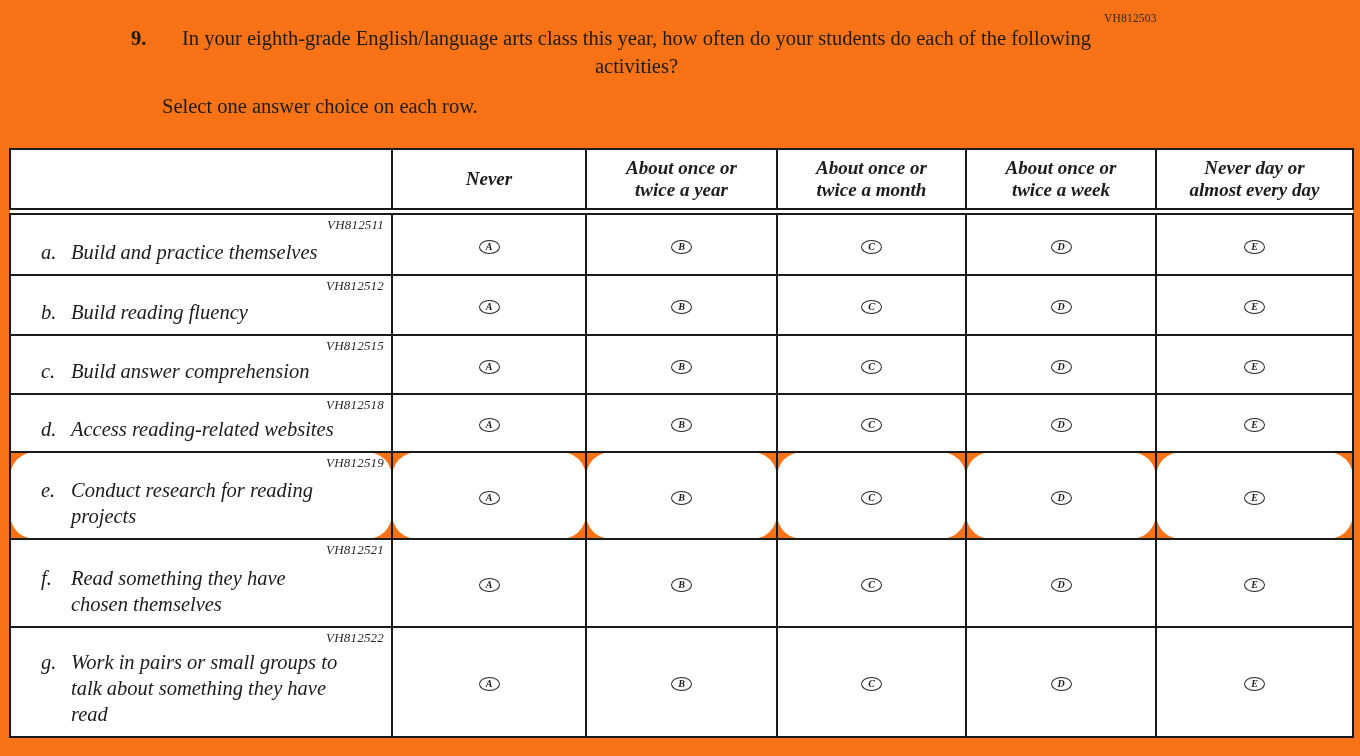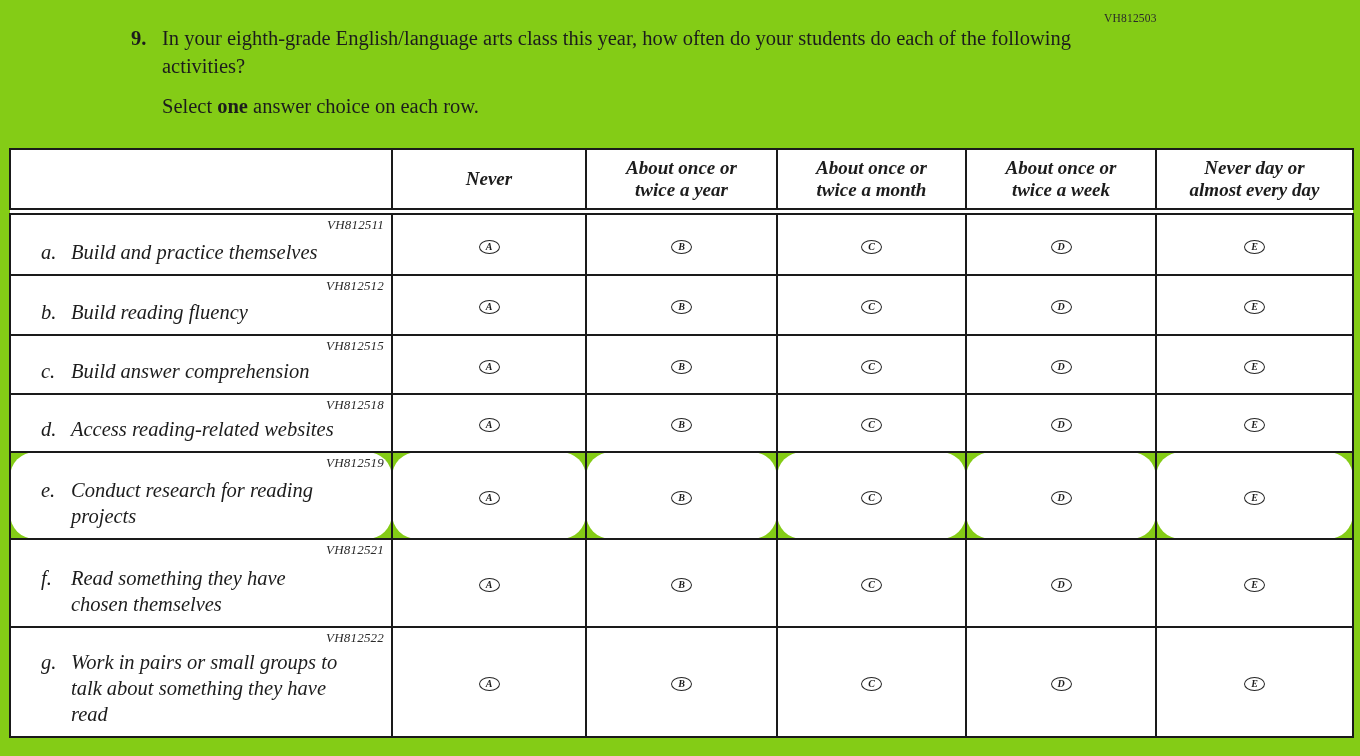--- a/index.html
+++ b/index.html
@@ -1,39 +1,39 @@
 <!DOCTYPE html>
 <html><head>
 <meta charset="utf-8">
 <style>
   html,body{margin:0;padding:0;background:#ffffff;}
   .page{
     position:relative;
     width:1360px;height:756px;
-    background:#84cc16;
+    background:#f97316;
     font-family:"Liberation Serif","DejaVu Serif",serif;
     color:#1c1c1c;
     overflow:hidden;
   }
   .form-code-top{
     position:absolute;left:1104px;top:12px;
     font-size:11.5px;letter-spacing:.2px;color:#2a2a2a;
   }
   .question{
     position:absolute;left:131px;top:25px;width:980px;
     display:flex;align-items:flex-start;
     font-size:20.5px;line-height:27.5px;
   }
   .q-number{font-weight:bold;width:31px;flex:0 0 31px;}
-  .q-text{flex:1;}
+  .q-text{flex:1;text-align:center;}
   .instruction{
     position:absolute;left:162px;top:93px;
     font-size:20.5px;line-height:27px;
   }
-  .instruction .b{font-weight:bold;}
+  .instruction .b{font-weight:normal;}
 
   table.matrix{
     position:absolute;left:9px;top:148px;
     width:1343px;
     border-collapse:collapse;table-layout:fixed;font-style:italic;
   }
   table.matrix col.c-label{width:382px;}
   table.matrix col.c1{width:194px;}
   table.matrix col.c2{width:191px;}
   table.matrix col.c3{width:189px;}

